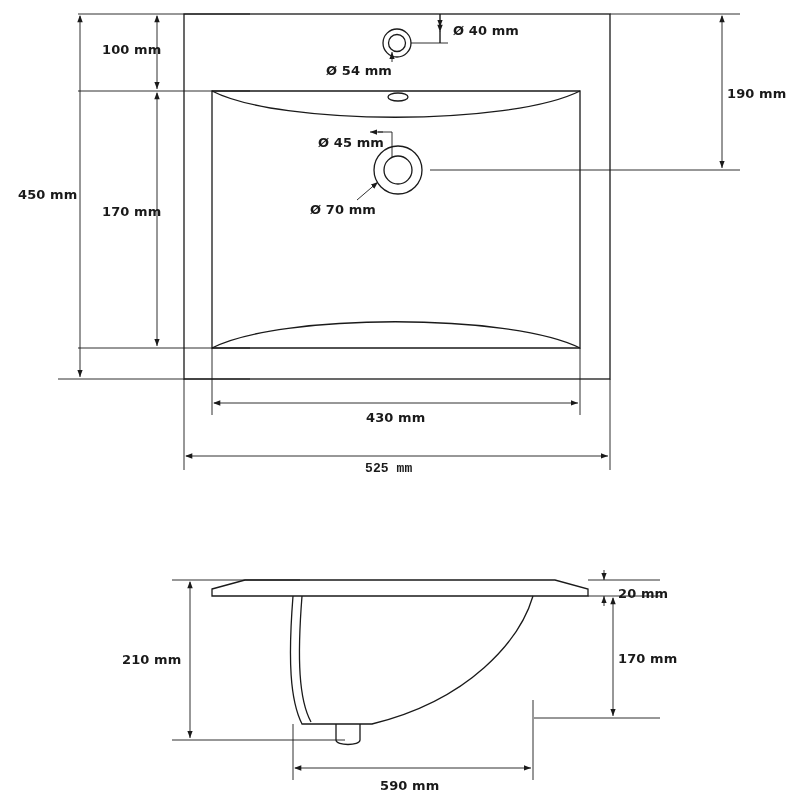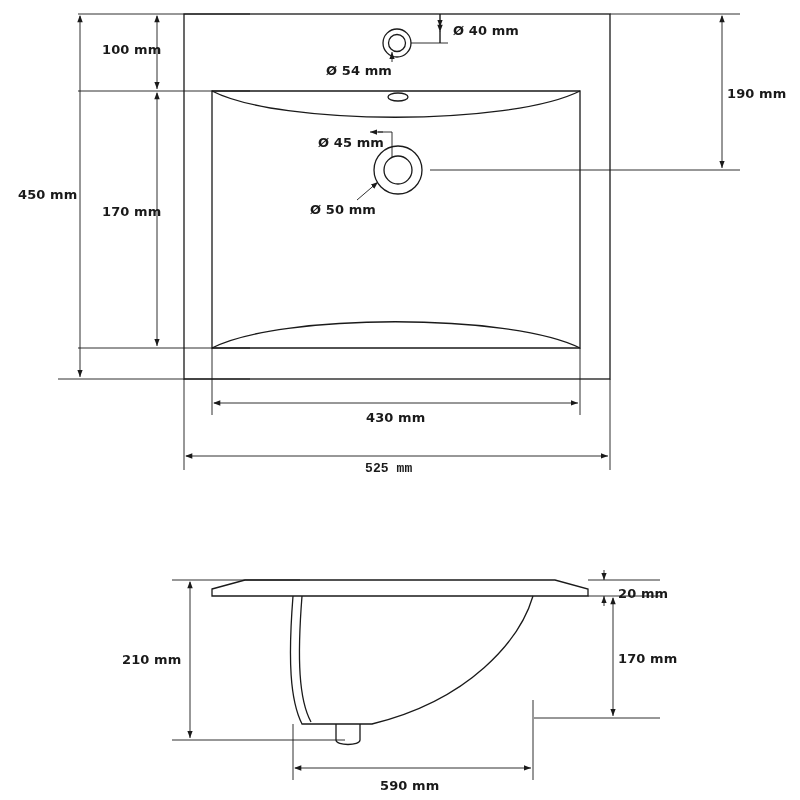--- a/index.html
+++ b/index.html
@@ -150,21 +150,21 @@
   </svg>
 
   <div class="lbl" style="left:102px; top:42px;">100 mm</div>
   <div class="lbl" style="left:102px; top:204px;">170 mm</div>
   <div class="lbl" style="left:18px;  top:187px;">450 mm</div>
   <div class="lbl" style="left:727px; top:86px;text-align:center;">190 mm</div>
 
   <div class="lbl" style="left:453px; top:23px;">Ø 40 mm</div>
   <div class="lbl" style="left:326px; top:63px;">Ø 54 mm</div>
   <div class="lbl" style="left:318px; top:126px;margin-top:9px;">Ø 45 mm</div>
-  <div class="lbl" style="left:310px; top:202px;">Ø 50 mm</div>
+  <div class="lbl" style="left:310px; top:202px;">Ø 70 mm</div>
 
   <div class="lbl" style="left:366px; top:410px;">430 mm</div>
   <div class="lbl" style="left:365px; top:461px;font-family:Liberation Mono, monospace;">525 mm</div>
 
   <div class="lbl" style="left:618px; top:586px;">20 mm</div>
   <div class="lbl" style="left:618px; top:651px;">170 mm</div>
   <div class="lbl" style="left:122px; top:652px;">210 mm</div>
   <div class="lbl" style="left:380px; top:778px;">590 mm</div>
 
 </div>

